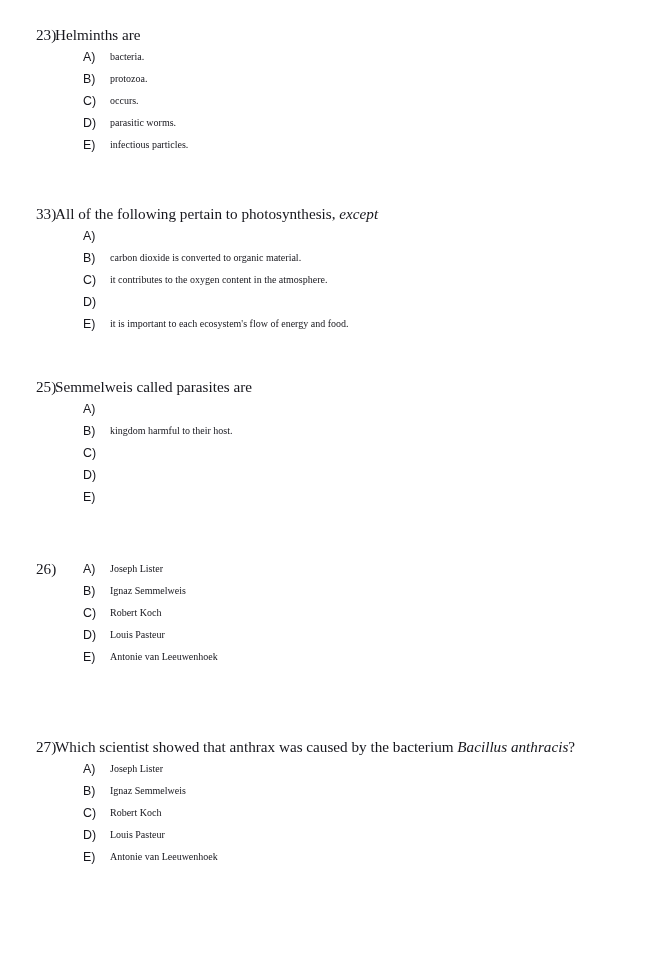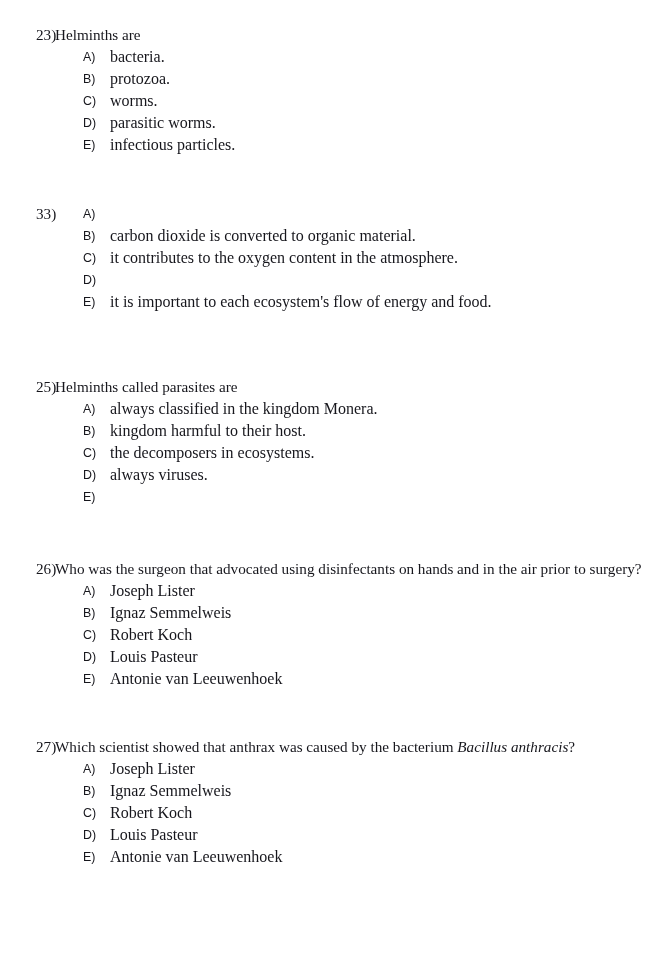--- a/index.html
+++ b/index.html
@@ -73,21 +73,21 @@
     position: absolute;
     left: 83px;
     top: 0;
     font-family: "Liberation Sans", "DejaVu Sans", sans-serif;
     font-size: 12.4px;
     line-height: 22px;
     letter-spacing: 0.1px;
   }
   .opt-text {
     display: block;
-    font-size: 16px;
+    font-size: 10px;
     line-height: 22px;
     white-space: nowrap;
     font-family: Liberation Serif, serif;
   }
 </style>
 </head>
 <body>
 
 <div class="page">
   <div id="questions-root">
@@ -100,35 +100,36 @@
           <li class="option">
             <span class="opt-letter">A)</span>
             <span class="opt-text"><span>bacteria.</span></span>
           </li>
           <li class="option">
             <span class="opt-letter">B)</span>
             <span class="opt-text"><span>protozoa.</span></span>
           </li>
           <li class="option">
             <span class="opt-letter">C)</span>
-            <span class="opt-text"><span>worms.</span></span>
+            <span class="opt-text"><span>occurs.</span></span>
           </li>
           <li class="option">
             <span class="opt-letter">D)</span>
             <span class="opt-text"><span>parasitic worms.</span></span>
           </li>
           <li class="option">
             <span class="opt-letter">E)</span>
             <span class="opt-text"><span>infectious particles.</span></span>
           </li>
         </ul>
       </div>
       <div class="question-block" style="top: 203px;">
         <div class="q-stem">
           <span class="q-num">33)</span>
+          <span class="q-text"><span>All of the following pertain to photosynthesis, </span><i>except</i></span>
         </div>
         <ul class="options">
           <li class="option">
             <span class="opt-letter">A)</span>
           </li>
           <li class="option">
             <span class="opt-letter">B)</span>
             <span class="opt-text"><span>carbon dioxide is converted to organic material.</span></span>
           </li>
           <li class="option">
@@ -140,48 +141,44 @@
           </li>
           <li class="option">
             <span class="opt-letter">E)</span>
             <span class="opt-text"><span>it is important to each ecosystem's flow of energy and food.</span></span>
           </li>
         </ul>
       </div>
       <div class="question-block" style="top: 376px;">
         <div class="q-stem">
           <span class="q-num">25)</span>
-          <span class="q-text"><span>Helminths called parasites are</span></span>
-        </div>
-        <ul class="options">
-          <li class="option">
-            <span class="opt-letter">A)</span>
-            <span class="opt-text"><span>always classified in the kingdom Monera.</span></span>
+          <span class="q-text"><span>Semmelweis called parasites are</span></span>
+        </div>
+        <ul class="options">
+          <li class="option">
+            <span class="opt-letter">A)</span>
           </li>
           <li class="option">
             <span class="opt-letter">B)</span>
             <span class="opt-text"><span>kingdom harmful to their host.</span></span>
           </li>
           <li class="option">
             <span class="opt-letter">C)</span>
-            <span class="opt-text"><span>the decomposers in ecosystems.</span></span>
-          </li>
-          <li class="option">
-            <span class="opt-letter">D)</span>
-            <span class="opt-text"><span>always viruses.</span></span>
+          </li>
+          <li class="option">
+            <span class="opt-letter">D)</span>
           </li>
           <li class="option">
             <span class="opt-letter">E)</span>
           </li>
         </ul>
       </div>
       <div class="question-block" style="top: 558px;">
         <div class="q-stem">
           <span class="q-num">26)</span>
-          <span class="q-text"><span>Who was the surgeon that advocated using disinfectants on hands and in the air prior to surgery?</span></span>
         </div>
         <ul class="options">
           <li class="option">
             <span class="opt-letter">A)</span>
             <span class="opt-text"><span>Joseph Lister</span></span>
           </li>
           <li class="option">
             <span class="opt-letter">B)</span>
             <span class="opt-text"><span>Ignaz Semmelweis</span></span>
           </li>

